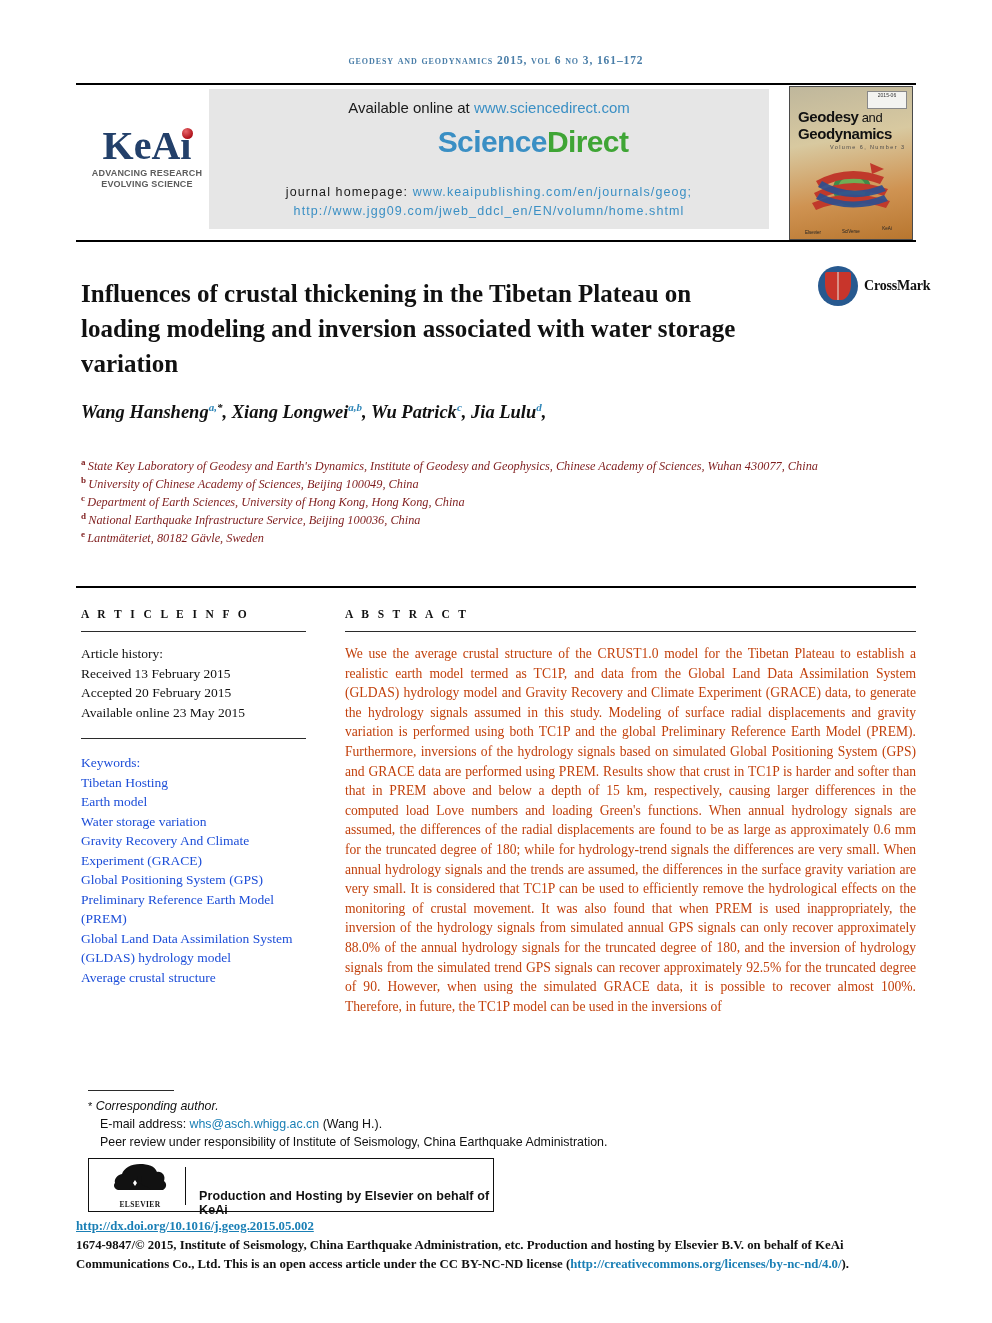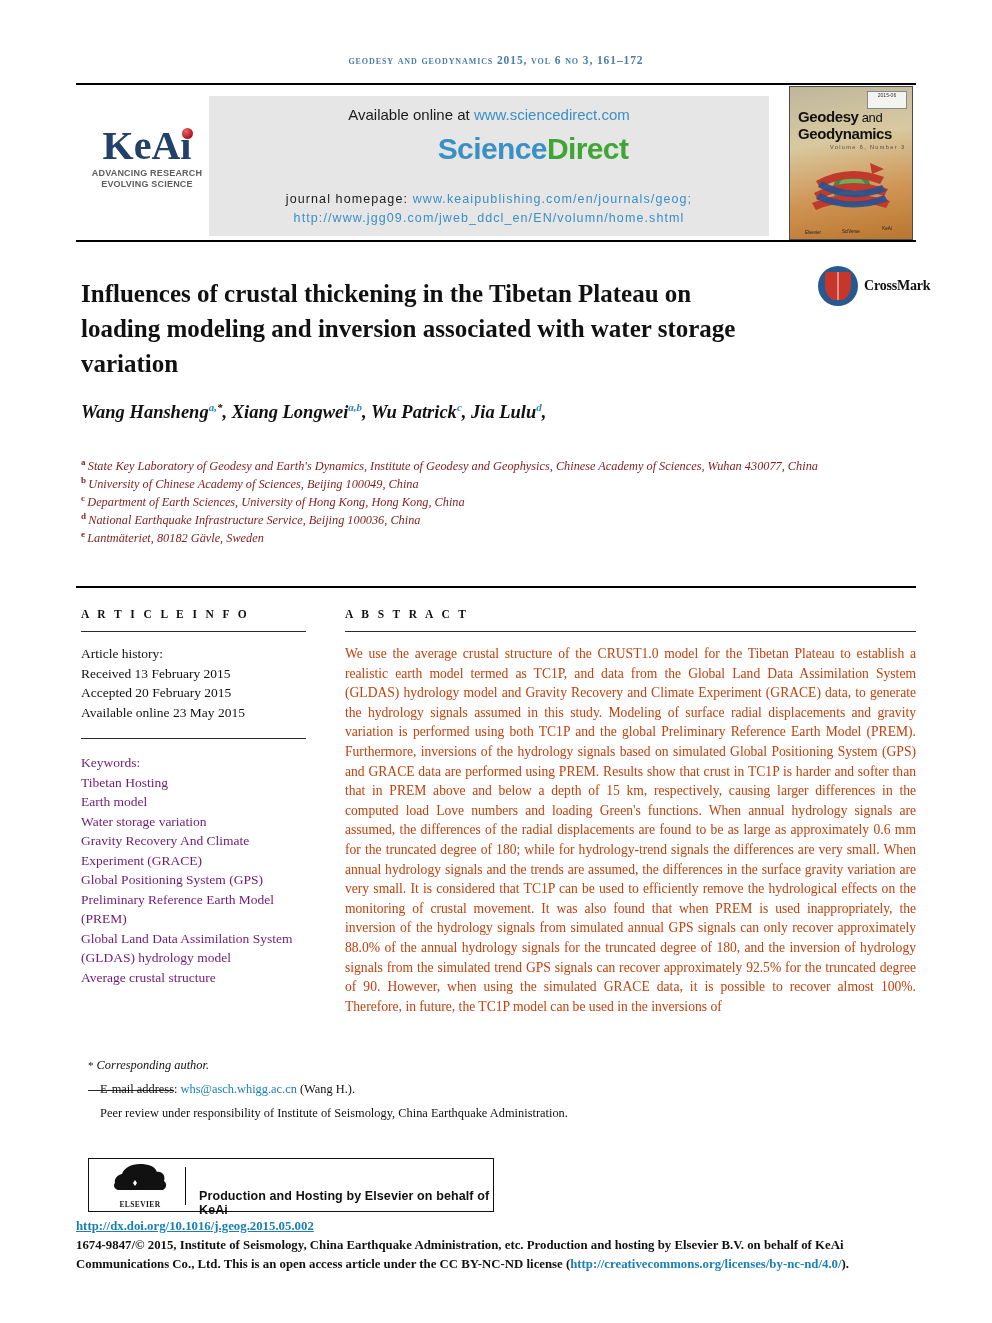--- a/index.html
+++ b/index.html
@@ -79,21 +79,21 @@
     font-size: 9px;
     font-weight: 700;
     color: #5c5c5c;
     letter-spacing: 0.2px;
     line-height: 11px;
     margin-top: 2px;
   }
 
   .sd-box {
     position: absolute;
-    left: 133px; top: 8px;
+    left: 133px; top: 1px;
     width: 560px;
     height: 140px;
     background: #e6e6e6;
   }
   .sd-avail {
     position: absolute;
     left: 0; top: 10px;
     width: 560px;
     text-align: center;
     font-family: "Liberation Sans", sans-serif;
@@ -298,46 +298,46 @@
   .hist-rule {
     height: 1px;
     background: #2b2b2b;
     width: 100%;
     margin: 16px 0 14px 0;
   }
   .kw {
     font-family: "Liberation Serif", serif;
     font-size: 13.5px;
     line-height: 19.5px;
-    color: #701a75;
+    color: #1d4ed8;
   }
   .abstract {
     font-family: "Liberation Serif", serif;
     font-size: 13.6px;
     line-height: 19.6px;
     text-align: justify;
     color: #c2410c;
     hyphens: none;
   }
 
   
   .fn-rule {
     position: absolute;
     left: 88px; top: 1090px;
     width: 86px;
     height: 1px;
     background: #2b2b2b;
   }
   .footnotes {
     position: absolute;
-    left: 88px; top: 1053px;
+    left: 88px; top: 1097px;
     width: 700px;
-    font-family: Liberation Serif, serif;
+    font-family: Liberation Sans, sans-serif;
     font-size: 12.4px;
-    line-height: 24px;
+    line-height: 18px;
     color: #111;
   }
   .footnotes .corr { font-style: italic; }
   .footnotes a { color: #1a7fb5; text-decoration: none; }
   .fn-star { font-size: 11px; }
 
   .host-box {
     position: absolute;
     left: 88px; top: 1158px;
     width: 406px;

